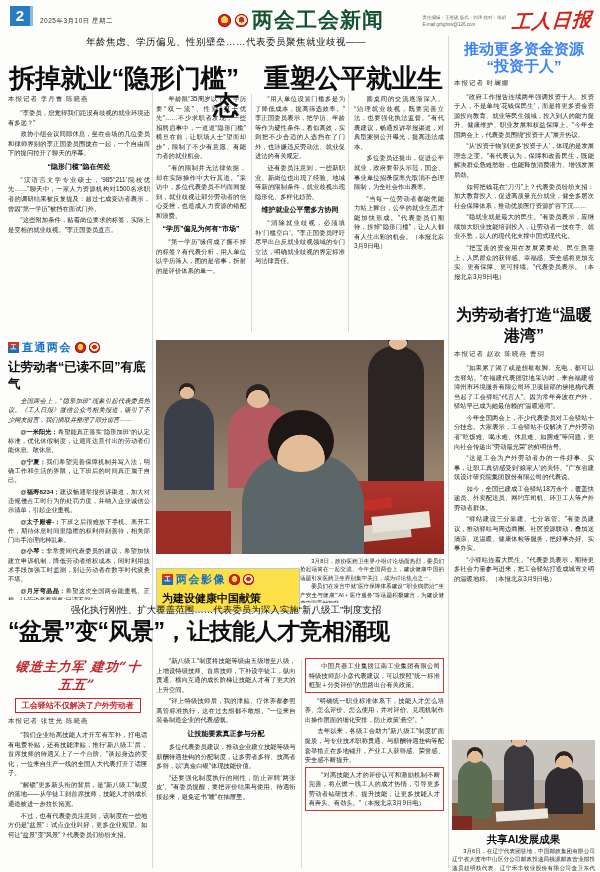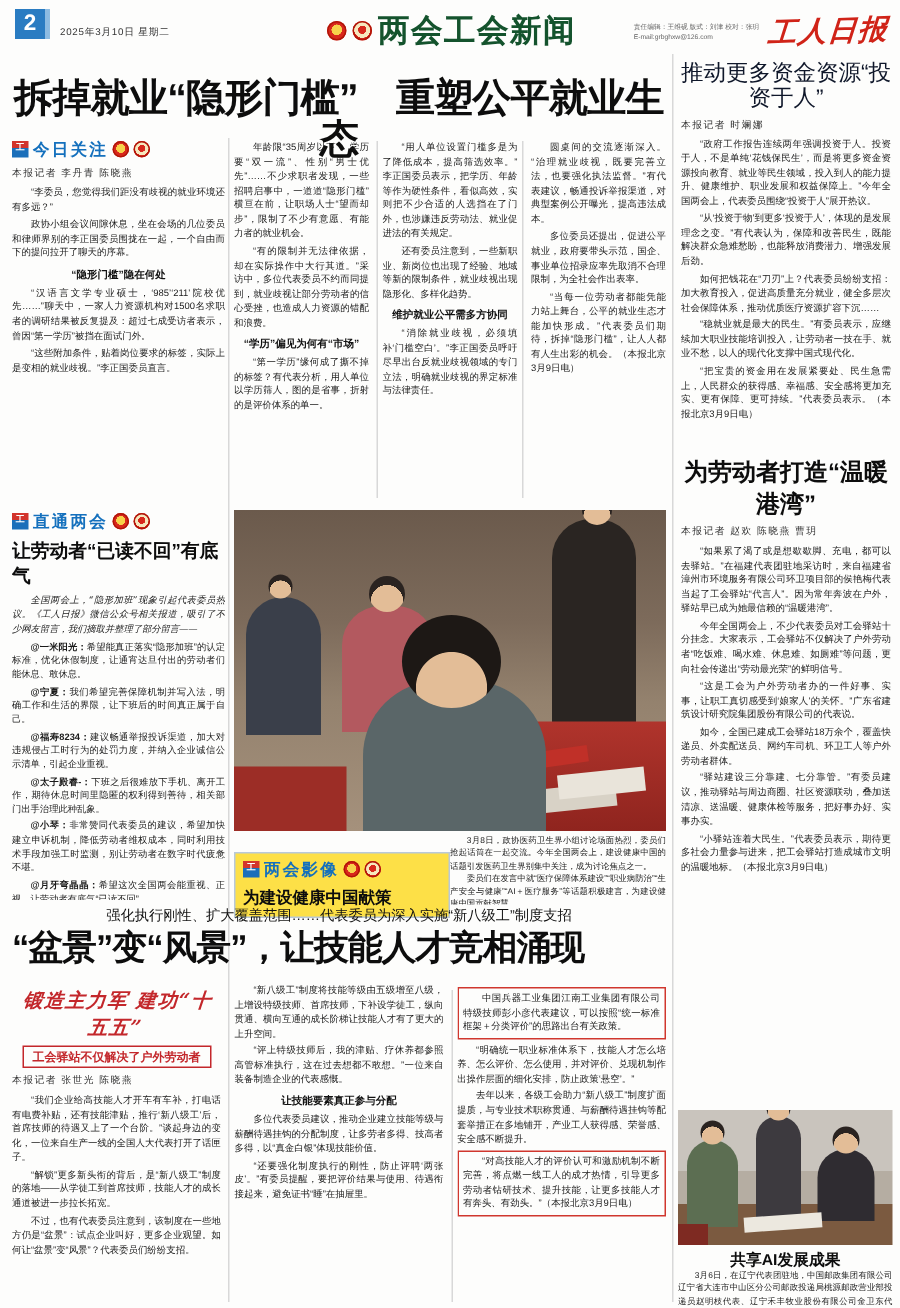--- a/index.html
+++ b/index.html
@@ -83,21 +83,21 @@
   .bcol{flex:1;overflow:hidden;}
   .slogan-wrap{text-align:center;margin:2px 0 4px;}
   .slogan{font-size:13px;font-weight:900;font-style:italic;color:#c3272b;
           font-family:"DejaVu Serif",serif;transform:skewX(-5deg);display:inline-block;letter-spacing:1px;}
   .series{display:inline-block;border:1px solid #c3272b;color:#c3272b;font-size:8px;font-weight:700;
           padding:1px 6px;margin-top:3px;}
   .redbox{border:1.2px solid #d0372e;padding:2px 3px;margin:2px 0 3px;}
   .redbox .para{margin:0;}
   
   .r1{position:absolute;top:34px;left:454px;width:140px;height:264px;overflow:hidden;}
-  .rhead{font-size:15px;font-weight:400;text-align:center;line-height:1.15;margin:6px 0 4px;color:#0f172a;}
+  .rhead{font-size:15px;font-weight:700;text-align:center;line-height:1.15;margin:6px 0 4px;color:#3b82f6;}
   .r2{position:absolute;top:302px;left:454px;width:140px;height:434px;overflow:hidden;}
   .rkicker{font-size:8.5px;font-weight:700;text-align:center;line-height:1.45;color:#111;}
   .rhead2{font-size:16px;font-weight:900;text-align:center;margin:3px 0;color:#0d0d0d;}
   .rphoto{position:absolute;top:740px;left:452px;width:143px;height:90px;overflow:hidden;
           background:linear-gradient(180deg,#c9c4bd 0 45%,#b5ada2 45% 70%,#7b5a40 70% 100%);}
   .rp-p1{left:6px;top:20px;width:34px;height:58px;background:#5c6e52;}
   .rp-p1 .head{top:-13px;left:9px;}
   .rp-p2{left:52px;top:4px;width:30px;height:70px;background:#3d3a3f;}
   .rp-p2 .head{top:-13px;left:7px;}
   .rp-p3{right:12px;top:26px;width:38px;height:48px;background:#2f2c31;}
@@ -130,30 +130,25 @@
     </div>
   </div>
 
   <div class="vrule" style="left:152px;top:92px;height:776px;"></div>
   <div class="vrule" style="left:251px;top:94px;height:238px;"></div>
   <div class="vrule" style="left:348px;top:94px;height:238px;"></div>
   <div class="vrule" style="left:301px;top:660px;height:208px;"></div>
   <div class="vrule" style="left:448px;top:36px;height:832px;"></div>
 
   <div class="tophead">
+    <div class="kicker">年龄焦虑、学历偏见、性别壁垒……代表委员聚焦就业歧视——</div>
     <div class="headline1">拆掉就业“隐形门槛”　重塑公平就业生态</div>
   </div>
 
   <div class="focus-box">
-    <div class="badge-row">
-      <span class="bicon">工</span>
-      <span class="badge-label">今日关注</span>
-      <span class="emblem"></span>
-      <span class="emblem cppcc"></span>
-    </div>
     <div class="byline">本报记者 李丹青 陈晓燕</div>
     <div>
         <p class="para">“李委员，您觉得我们距没有歧视的就业环境还有多远？”</p>
         <p class="para">政协小组会议间隙休息，坐在会场的几位委员和律师界别的李正国委员围拢在一起，一个自由而下的提问拉开了聊天的序幕。</p>
       </div>
     <div class="subhead">“隐形门槛”隐在何处</div>
     <div>
         <p class="para">“汉语言文学专业硕士，‘985’‘211’院校优先……”聊天中，一家人力资源机构对1500名求职者的调研结果被反复提及：超过七成受访者表示，曾因“第一学历”被挡在面试门外。</p>
         <p class="para">“这些附加条件，贴着岗位要求的标签，实际上是变相的就业歧视。”李正国委员直言。</p>
       </div>

